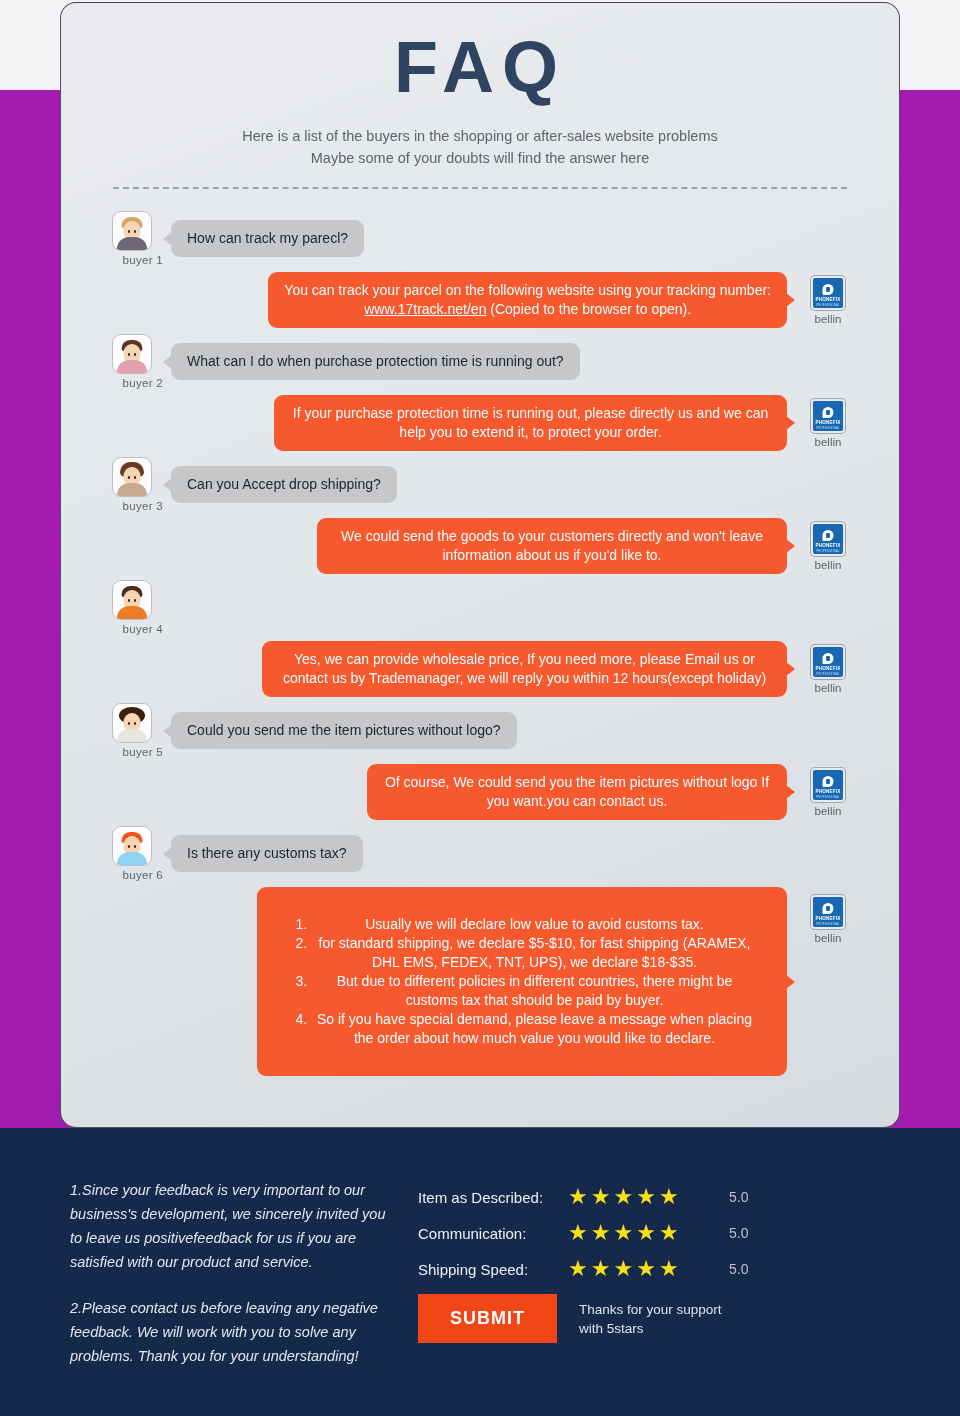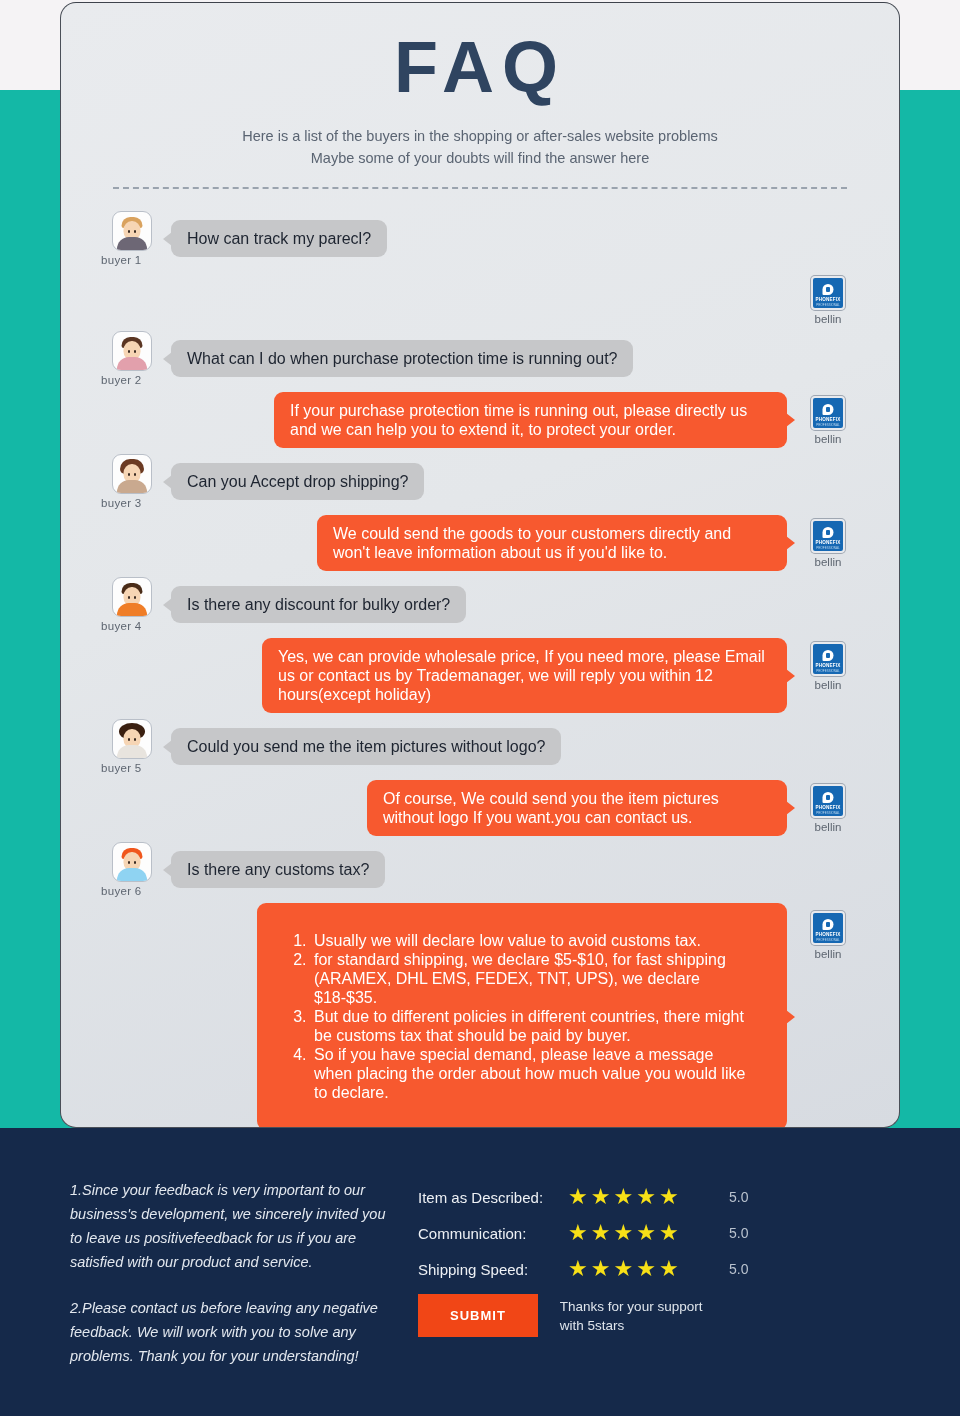--- a/index.html
+++ b/index.html
@@ -7,21 +7,21 @@
     width: 960px;
     height: 1416px;
     background: #15294a;
     font-family: "Liberation Sans", sans-serif;
     overflow: hidden;
   }
   #page {
     position: relative;
     width: 960px;
     height: 1416px;
-    background: #14b8a6;
+    background: #a21caf;
   }
   
   .top-strip {
     position: absolute;
     left: 0; top: 0;
     width: 960px; height: 90px;
     background: #f5f3f5;
   }
   
   .card {
@@ -56,21 +56,21 @@
     border-top: 2px dashed #9aa3ae;
     height: 0;
   }
   .qa-wrap { padding: 16px 40px 0 40px; }
   .q-row { display: flex; align-items: flex-start; margin-top: 6px; }
   .a-row { display: flex; align-items: flex-start; justify-content: flex-end; margin-top: 6px; }
 
   .avatar-col {
     width: 62px;
     flex: 0 0 62px;
-    text-align: left;
+    text-align: right;
   }
   .avatar {
     width: 40px; height: 40px;
     margin: 0 auto;
     border-radius: 9px;
     background: #fdfdfd;
     border: 1px solid #b9bfc8;
     position: relative;
     overflow: hidden;
   }
@@ -165,21 +165,22 @@
     color: #5d6570;
     margin-top: 3px;
   }
 
   
   .bubble {
     position: relative;
     border-radius: 9px;
     padding: 9px 16px;
     line-height: 19px;
-    font-size: 16px;
+    font-size: 14px;
+    text-align: center;
   }
   .bubble-q {
     background: #c6c7c9;
     color: #1d2430;
     margin-left: 8px;
     align-self: center;
   }
   .bubble-q::before {
     content: "";
     position: absolute;
@@ -263,21 +264,21 @@
   .submit-row {
     display: flex;
     align-items: center;
     margin-top: 12px;
   }
   .submit-btn {
     background: #f14616;
     color: #ffffff;
     border: none;
     font-weight: bold;
-    font-size: 13px;
+    font-size: 18px;
     letter-spacing: 1px;
     padding: 14px 32px;
     cursor: pointer;
     font-family: "Liberation Sans", sans-serif;
   }
   .thanks {
     margin-left: 22px;
     color: #dfe5ec;
     font-size: 13.5px;
     line-height: 19px;
@@ -309,20 +310,25 @@
               <div class="head"></div>
               <div class="eyeL"></div>
                 <div class="eyeR"></div>
               <div class="body" style="background:#6d6775"></div>
             </div>
             <div class="avatar-label">buyer 1</div>
           </div>
           <div class="bubble bubble-q">How can track my parecl?</div>
         </div>
         <div class="a-row">
+          <div class="bubble bubble-a" style="max-width:525px">
+            <span>You can track your parcel on the following website using your tracking number:</span><br>
+            <span class="url">www.17track.net/en</span>
+            <span>(Copied to the browser to open).</span>
+          </div>
           <div class="seller-col">
             <div class="seller-av">
               <div class="pf-circle"></div>
                 <div class="pf-dot"></div>
               <div class="pf-text">PHONEFIX</div>
               <div class="pf-sub">PROFESSIONAL</div>
             </div>
             <div class="seller-label">bellin</div>
           </div>
         </div>
@@ -389,21 +395,20 @@
           <div class="avatar-col">
             <div class="avatar">
               <div class="hair" style="background:#4a2c18"></div>
               <div class="head"></div>
               <div class="eyeL"></div>
                 <div class="eyeR"></div>
               <div class="body" style="background:#ef7d27"></div>
             </div>
             <div class="avatar-label">buyer 4</div>
           </div>
-          <div class="bubble bubble-q">Is there any discount for bulky order?</div>
         </div>
         <div class="a-row">
           <div class="bubble bubble-a" style="max-width:525px">Yes, we can provide wholesale price, If you need more, please Email us or contact us by Trademanager, we will reply you within 12 hours(except holiday)</div>
           <div class="seller-col">
             <div class="seller-av">
               <div class="pf-circle"></div>
                 <div class="pf-dot"></div>
               <div class="pf-text">PHONEFIX</div>
               <div class="pf-sub">PROFESSIONAL</div>
             </div>

